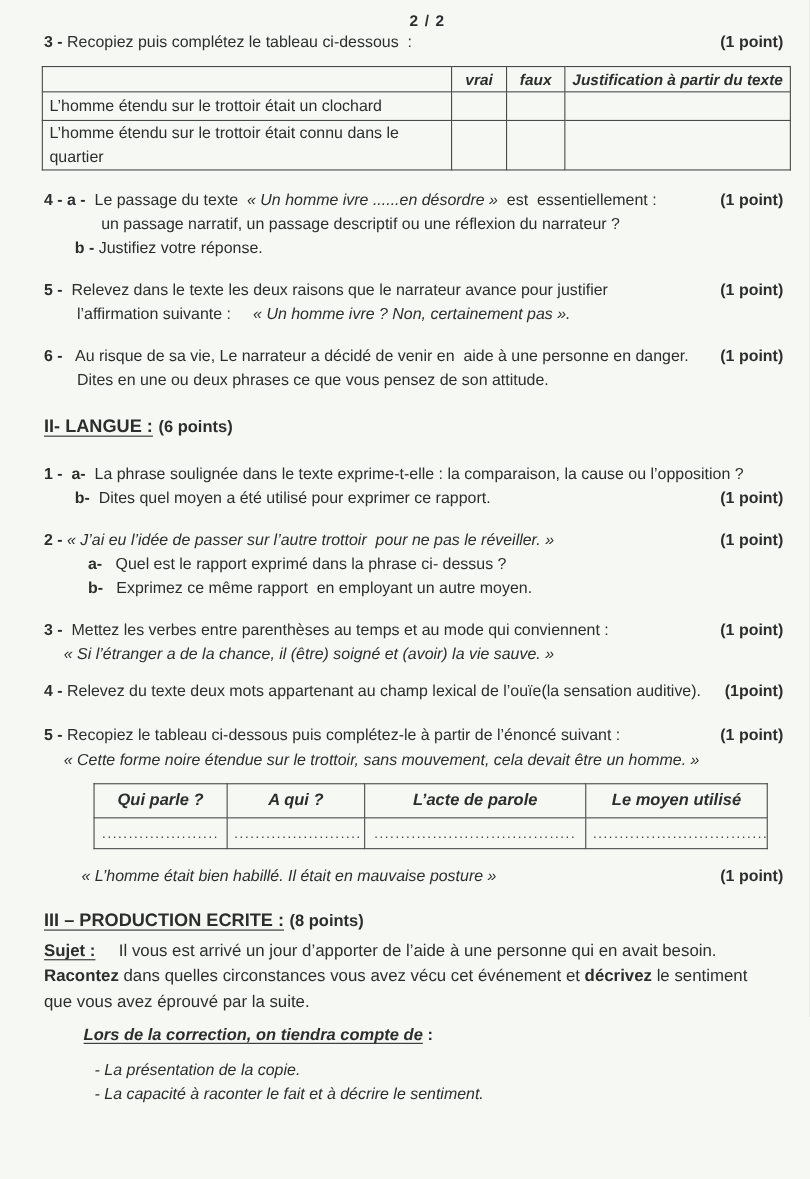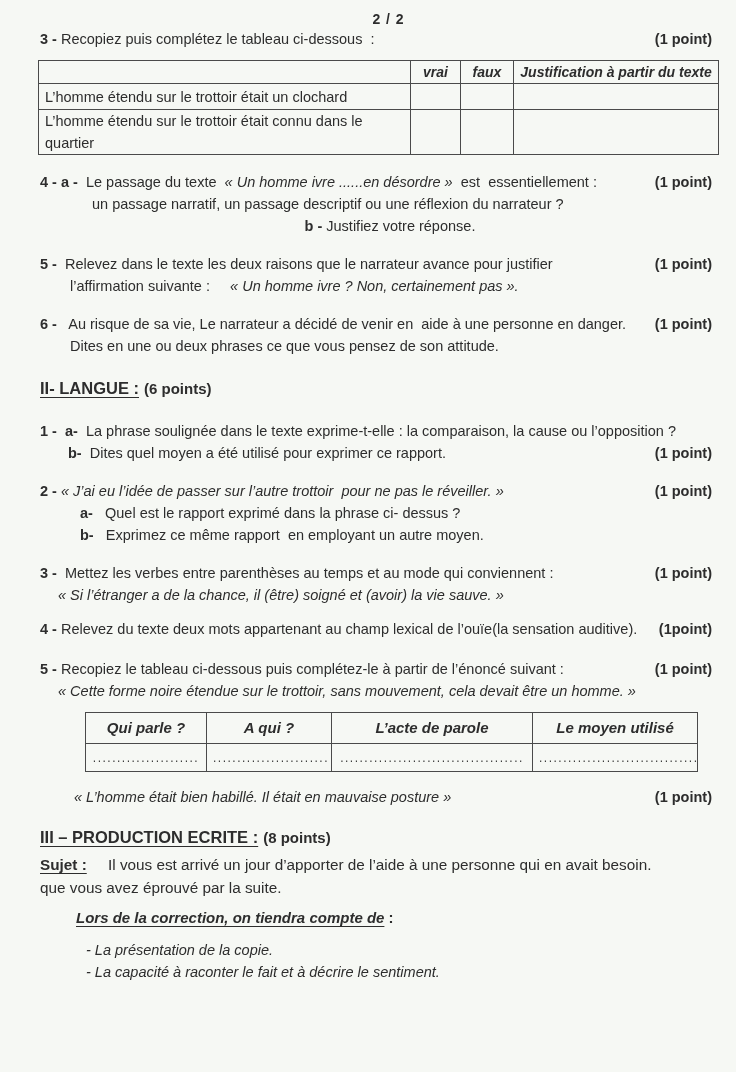--- a/index.html
+++ b/index.html
@@ -34,21 +34,21 @@
   .t1 td{height:25px;}
 
   .t2{width:612px;margin:10px 0 0 45px;}
   .t2 th{height:30px;font-weight:700;font-style:italic;font-size:15px;text-align:center;}
   .t2 td{height:27px;text-align:center;font-size:12px;letter-spacing:1.5px;color:#3a3a3a;}
 
   .block{margin-top:16px;}
   .ind52{margin-left:52px;}
   .ind40{margin-left:40px;}
   .ind30{margin-left:30px;}
-  .ind28{margin-left:28px;text-align:center;}
+  .ind28{margin-left:28px;}
   .ind18{margin-left:18px;}
 
   .prod{font-size:15.3px;line-height:23px;}
   .crit-head{margin:8px 0 0 36px;font-size:15px;}
   .crit-items{margin:10px 0 0 46px;font-style:italic;}
 </style>
 </head>
 <body>
 
 <div class="paper">
@@ -215,20 +215,23 @@
   </div>
 
   <div style="margin-top:18px;">
     <span class="h-section u">III – PRODUCTION ECRITE :</span><span class="h-pts">(8 points)</span>
   </div>
 
   <div class="prod" style="margin-top:4px;">
     <div>
       <span class="bold u">Sujet :</span><span>     Il vous est arrivé un jour d’apporter de l’aide à une personne qui en avait besoin.</span>
     </div>
+    <div>
+      <span class="bold">Racontez</span><span> dans quelles circonstances vous avez vécu cet événement et </span><span class="bold">décrivez</span><span> le sentiment</span>
+    </div>
     <div>que vous avez éprouvé par la suite.</div>
   </div>
 
   <div class="crit-head">
     <span class="bold it u">Lors de la correction, on tiendra compte de</span><span class="bold"> :</span>
   </div>
 
   <div class="crit-items">
     <div>-  La présentation de la copie.</div>
     <div>-  La capacité à raconter le fait et à décrire le sentiment.</div>

